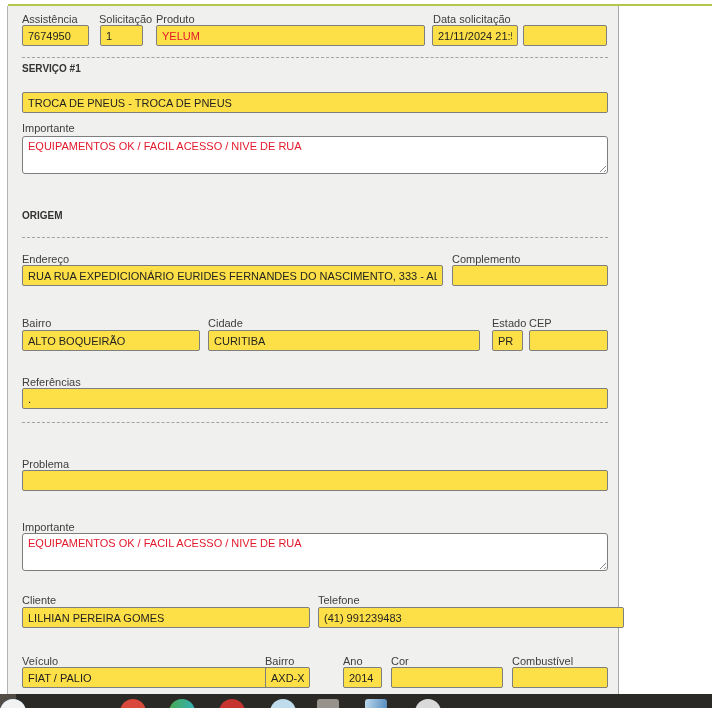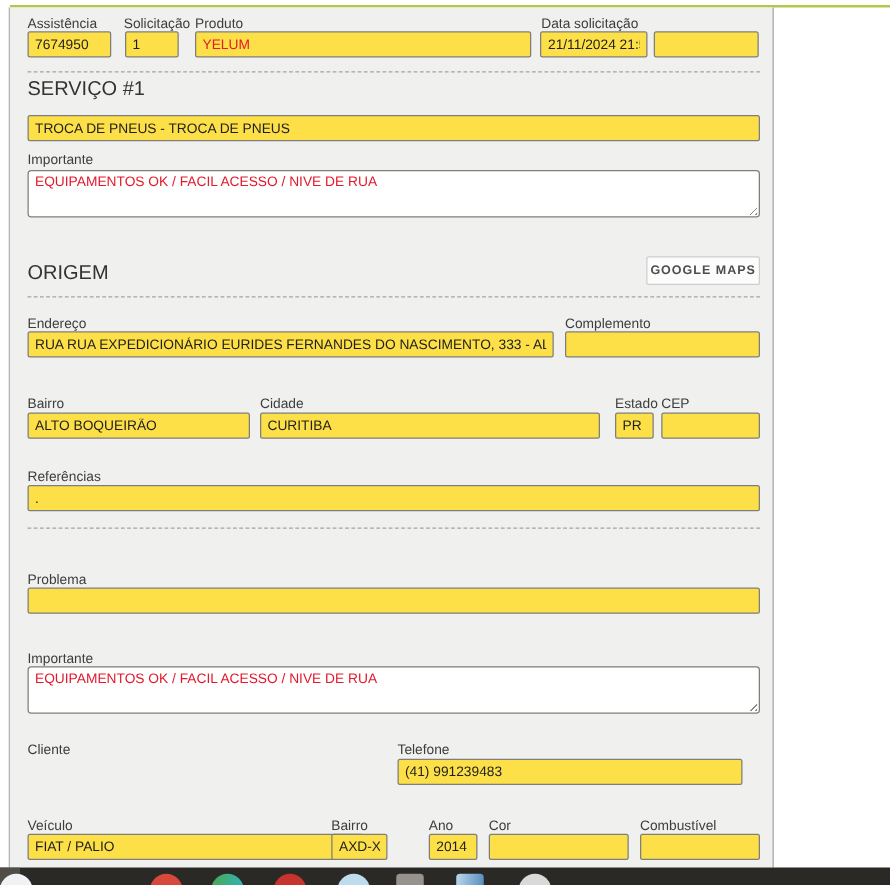--- a/index.html
+++ b/index.html
@@ -26,21 +26,21 @@
     position:absolute; background:#ffffff; border:1px solid #7e7e7e; border-radius:3px;
     font-family:"Liberation Sans", sans-serif; font-size:11px; color:#e3192c;
     padding:3px 5px; resize:none; outline:none; overflow:hidden;
   }
   .ta-handle {
     position:absolute; width:9px; height:9px;
     background:repeating-linear-gradient(135deg, transparent 0 2px, #8a8a8a 2px 3px);
     clip-path:polygon(100% 0, 100% 100%, 0 100%);
   }
   .dash { position:absolute; left:14px; width:586px; height:0; border-top:1px dashed #a3a3a3; }
-  .heading { position:absolute; font-size:16px; font-weight:normal; color:#333333; }
+  .heading { position:absolute; font-size:10px; font-weight:bold; color:#333333; }
   .gm-btn {
     position:absolute; left:509px; top:199px; width:91px; height:23px;
     background:#fcfcfc; border:1px solid #cdcdcd; border-radius:2px;
     font-family:"Liberation Sans", sans-serif; font-size:10px; font-weight:bold;
     color:#4d4d4d; letter-spacing:0.8px; text-align:center; line-height:21px; cursor:pointer;
   }
   .taskbar {
     position:absolute; left:0; top:694px; width:712px; height:14px;
     background:#2b2925; overflow:hidden;
   }
@@ -76,21 +76,20 @@
 
   <div class="dash" style="top:51px"></div>
 
   <span class="heading" style="left:14px; top:57px">SERVIÇO #1</span>
   <input class="inp" style="left: 14px; top: 86px; width: 586px;" readonly="" value="TROCA DE PNEUS - TROCA DE PNEUS">
   <span class="lbl" style="left:14px; top:116px">Importante</span>
   <textarea class="ta" style="left: 14px; top: 130px; width: 586px; height: 38px;" readonly="">EQUIPAMENTOS OK / FACIL ACESSO / NIVE DE RUA</textarea>
   <span class="ta-handle" style="left:589px; top:157px"></span>
 
   <span class="heading" style="left:14px; top:204px">ORIGEM</span>
-  <button class="gm-btn">GOOGLE MAPS</button>
   <div class="dash" style="top:231px"></div>
 
   <span class="lbl" style="left:14px; top:247px">Endereço</span>
   <span class="lbl" style="left:444px; top:247px">Complemento</span>
   <input class="inp" style="left: 14px; top: 259px; width: 421px;" readonly="" value="RUA RUA EXPEDICIONÁRIO EURIDES FERNANDES DO NASCIMENTO, 333 - ALTO BOQUEIRÃO, CURITIBA">
   <input class="inp" style="left: 444px; top: 259px; width: 156px;" readonly="" value="">
 
   <span class="lbl" style="left:14px;  top:311px">Bairro</span>
   <span class="lbl" style="left:200px; top:311px">Cidade</span>
   <span class="lbl" style="left:484px; top:311px">Estado</span>
@@ -107,21 +106,22 @@
 
   <span class="lbl" style="left:14px; top:452px">Problema</span>
   <input class="inp" style="left: 14px; top: 464px; width: 586px;" readonly="" value="">
 
   <span class="lbl" style="left:14px; top:515px">Importante</span>
   <textarea class="ta" style="left: 14px; top: 527px; width: 586px; height: 38px;" readonly="">EQUIPAMENTOS OK / FACIL ACESSO / NIVE DE RUA</textarea>
   <span class="ta-handle" style="left:589px; top:554px"></span>
 
   <span class="lbl" style="left:14px;  top:588px">Cliente</span>
   <span class="lbl" style="left:310px; top:588px">Telefone</span>
-  <input class="inp" style="left: 310px; top: 601px; width: 276px;" readonly="" value="(41) 991239483">
+  <input class="inp" style="left: 14px; top: 601px; width: 288px;" readonly="" value="LILHIAN PEREIRA GOMES">
+  <input class="inp" style="left: 310px; top: 601px; width: 306px;" readonly="" value="(41) 991239483">
 
   <span class="lbl" style="left:14px;  top:649px">Veículo</span>
   <span class="lbl" style="left:257px; top:649px">Bairro</span>
   <span class="lbl" style="left:335px; top:649px">Ano</span>
   <span class="lbl" style="left:383px; top:649px">Cor</span>
   <span class="lbl" style="left:504px; top:649px">Combustível</span>
   <input class="inp" style="left: 14px; top: 661px; width: 269px;" readonly="" value="FIAT / PALIO">
   <input class="inp" style="left: 257px; top: 661px; width: 45px;" readonly="" value="AXD-XXXX">
   <input class="inp" style="left: 335px; top: 661px; width: 39px;" readonly="" value="2014">
   <input class="inp" style="left: 383px; top: 661px; width: 112px;" readonly="" value="">

